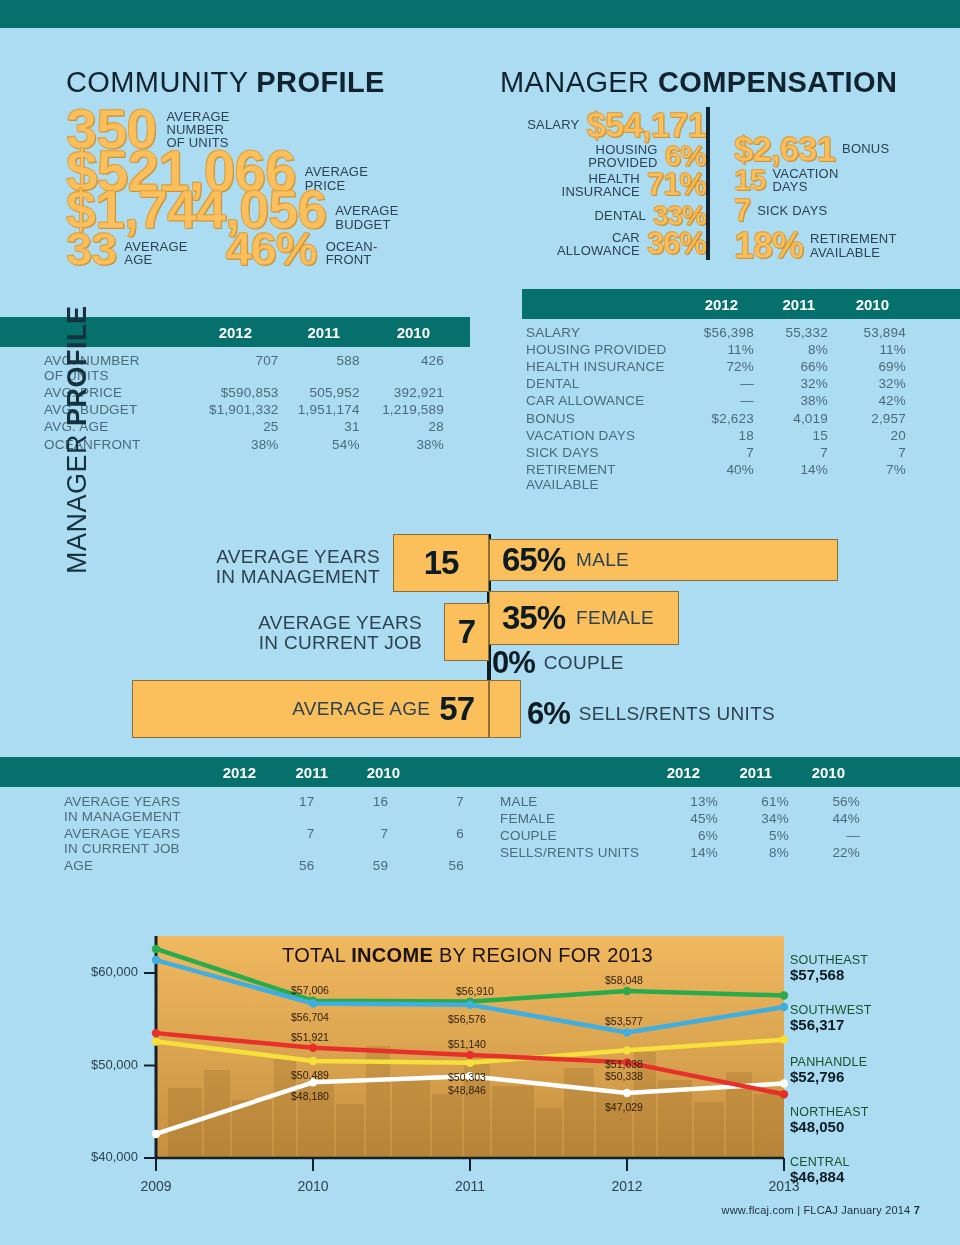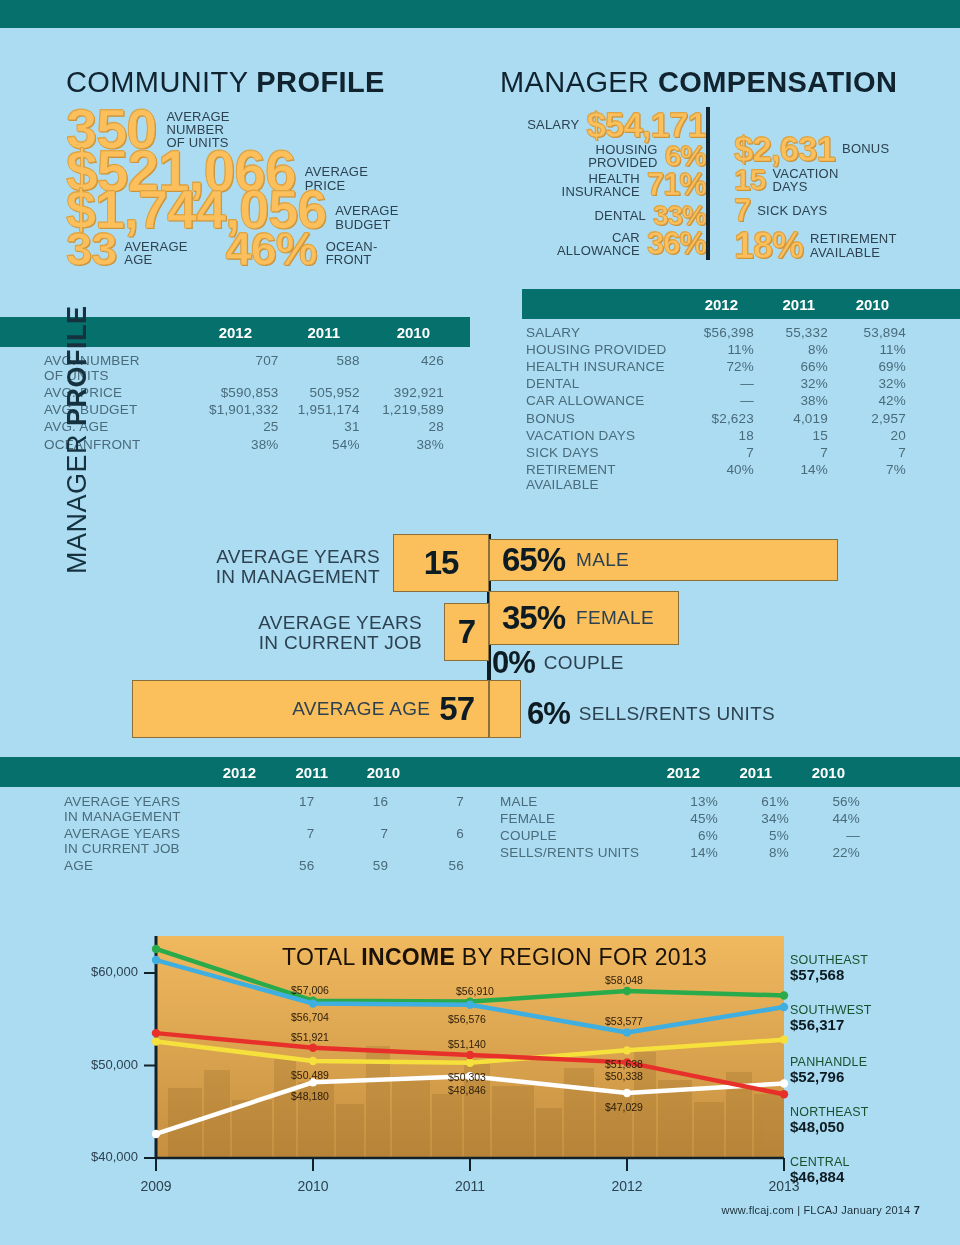--- a/index.html
+++ b/index.html
@@ -94,21 +94,21 @@
   }
   .free {
     position: absolute; display: flex; align-items: center;
   }
   .free .val { font-weight: 700; font-size: 31px; color: #0d1b22; letter-spacing: -1px; }
   .free .txt { font-size: 19px; color: #2d4250; letter-spacing: .3px; margin-left: 9px; }
 
   
   #income-chart { position: absolute; left: 0; top: 918px; width: 960px; height: 290px; }
   .chart-title {
-    position: absolute; left: 282px; top: 26px; font-size: 23px;
+    position: absolute; left: 282px; top: 26px; font-size: 20px;
     color: #1a1209; letter-spacing: .3px; white-space: nowrap;
   }
   .chart-title b { font-weight: 700; }
   .ylabel {
     position: absolute; right: 0; font-size: 13px; color: #2d4250; white-space: nowrap;
   }
   .xlabel {
     position: absolute; font-size: 14px; color: #2d4250; text-align: center; white-space: nowrap;
   }
   .legend-item { position: absolute; white-space: nowrap; }

